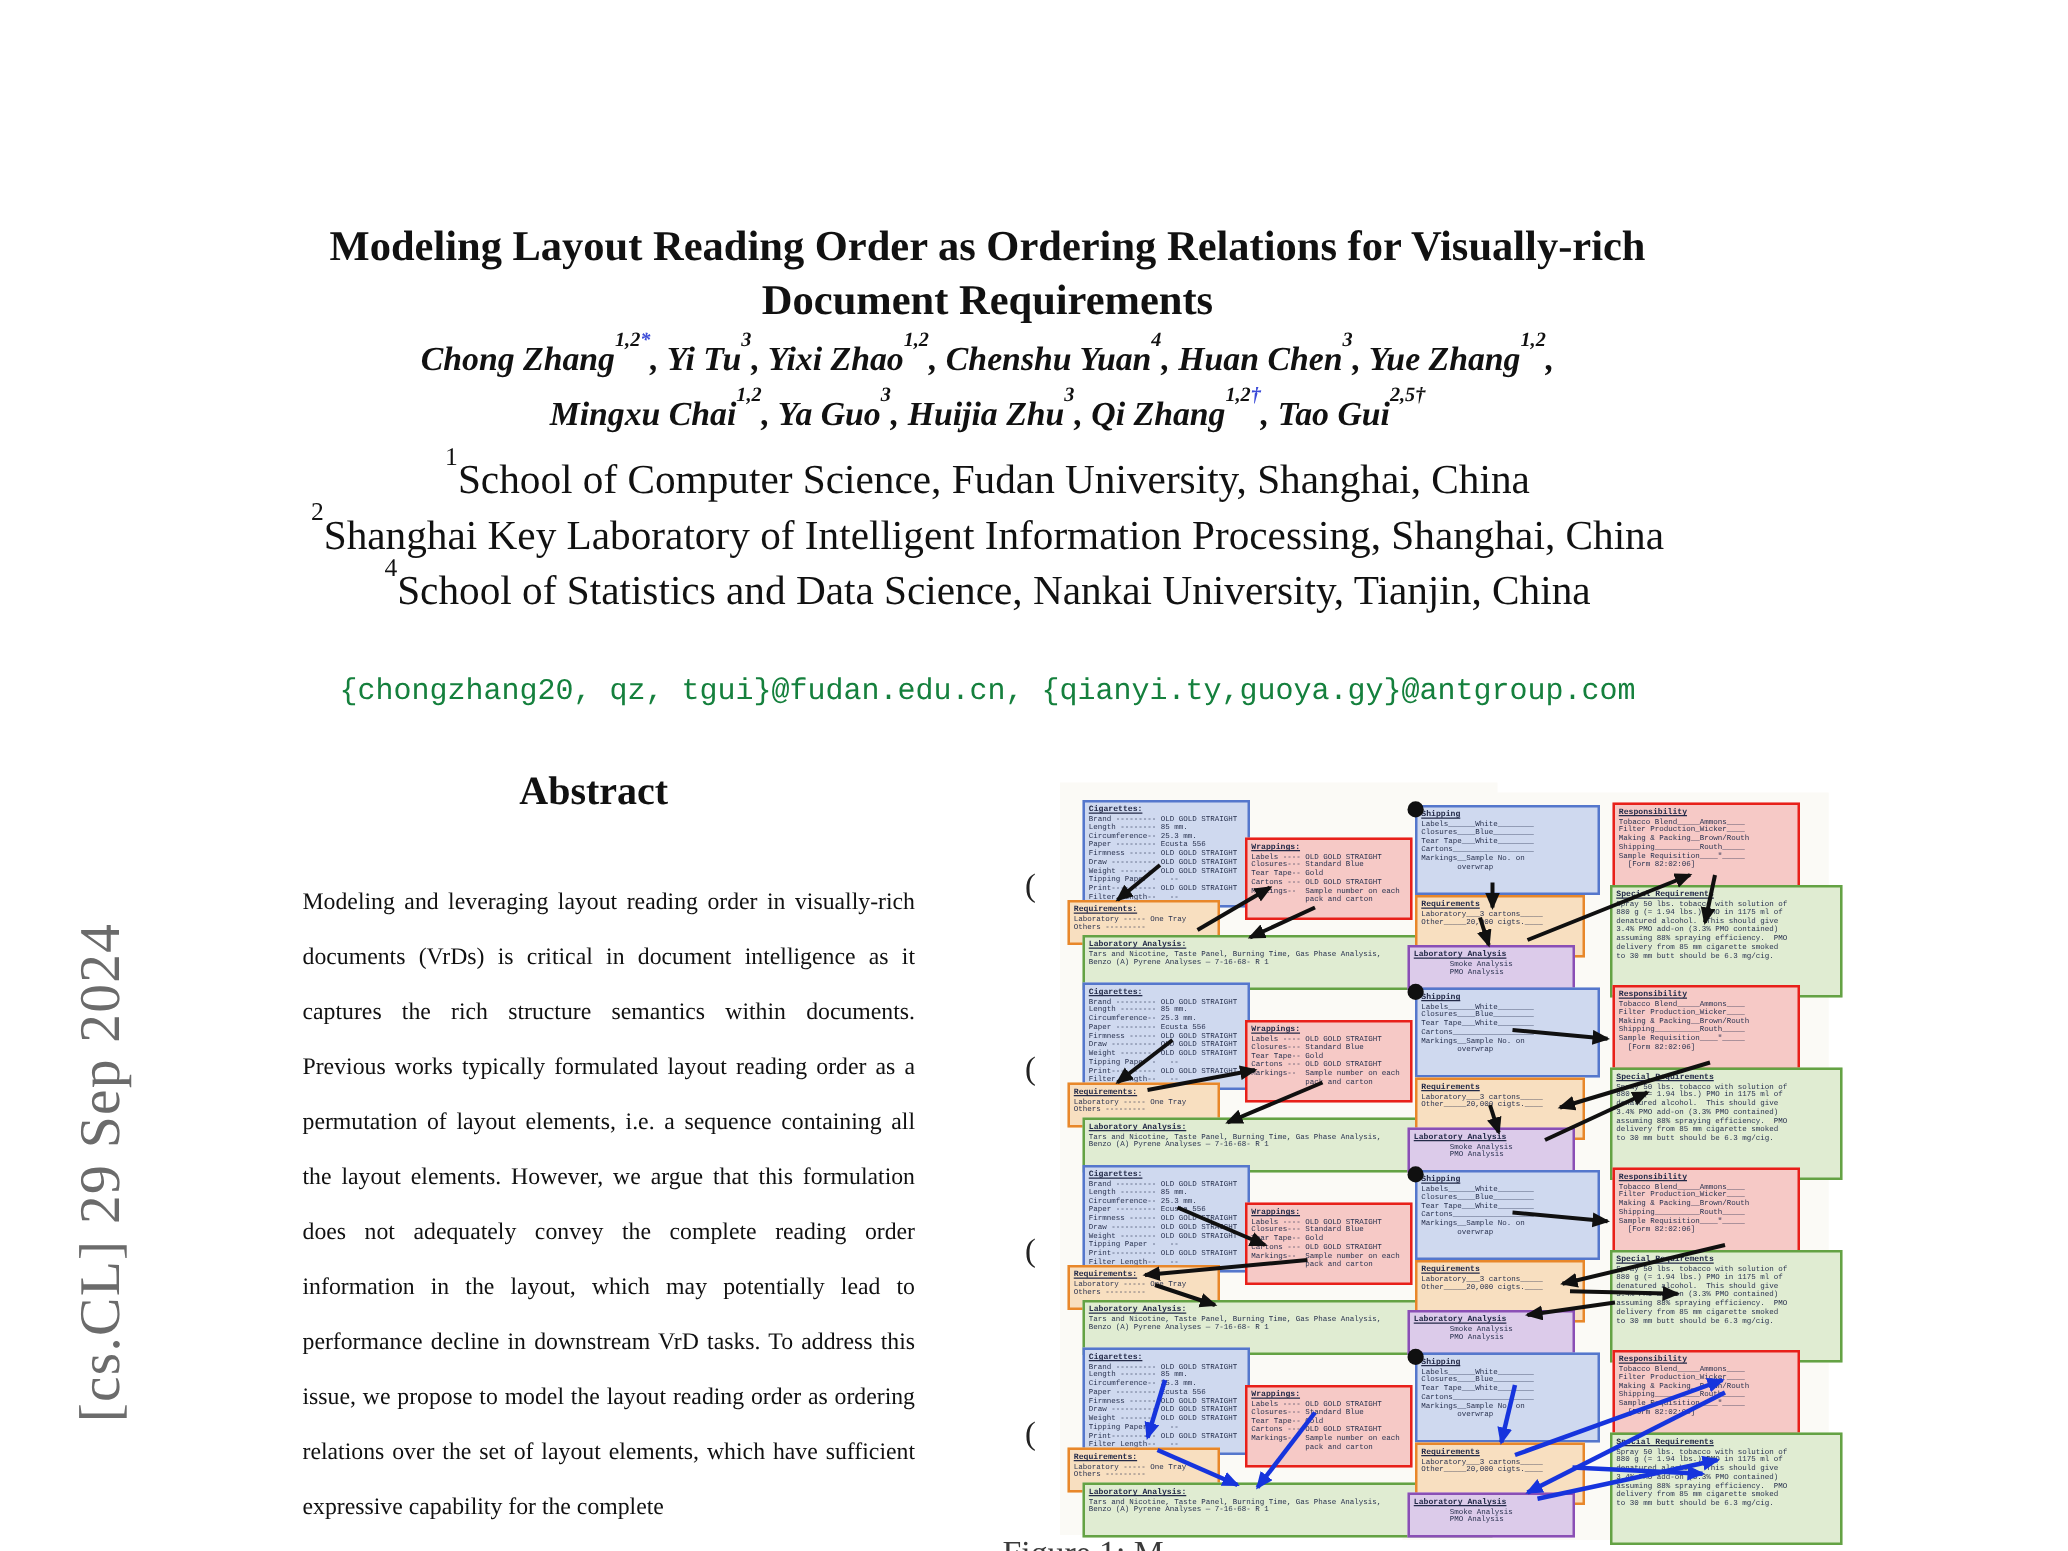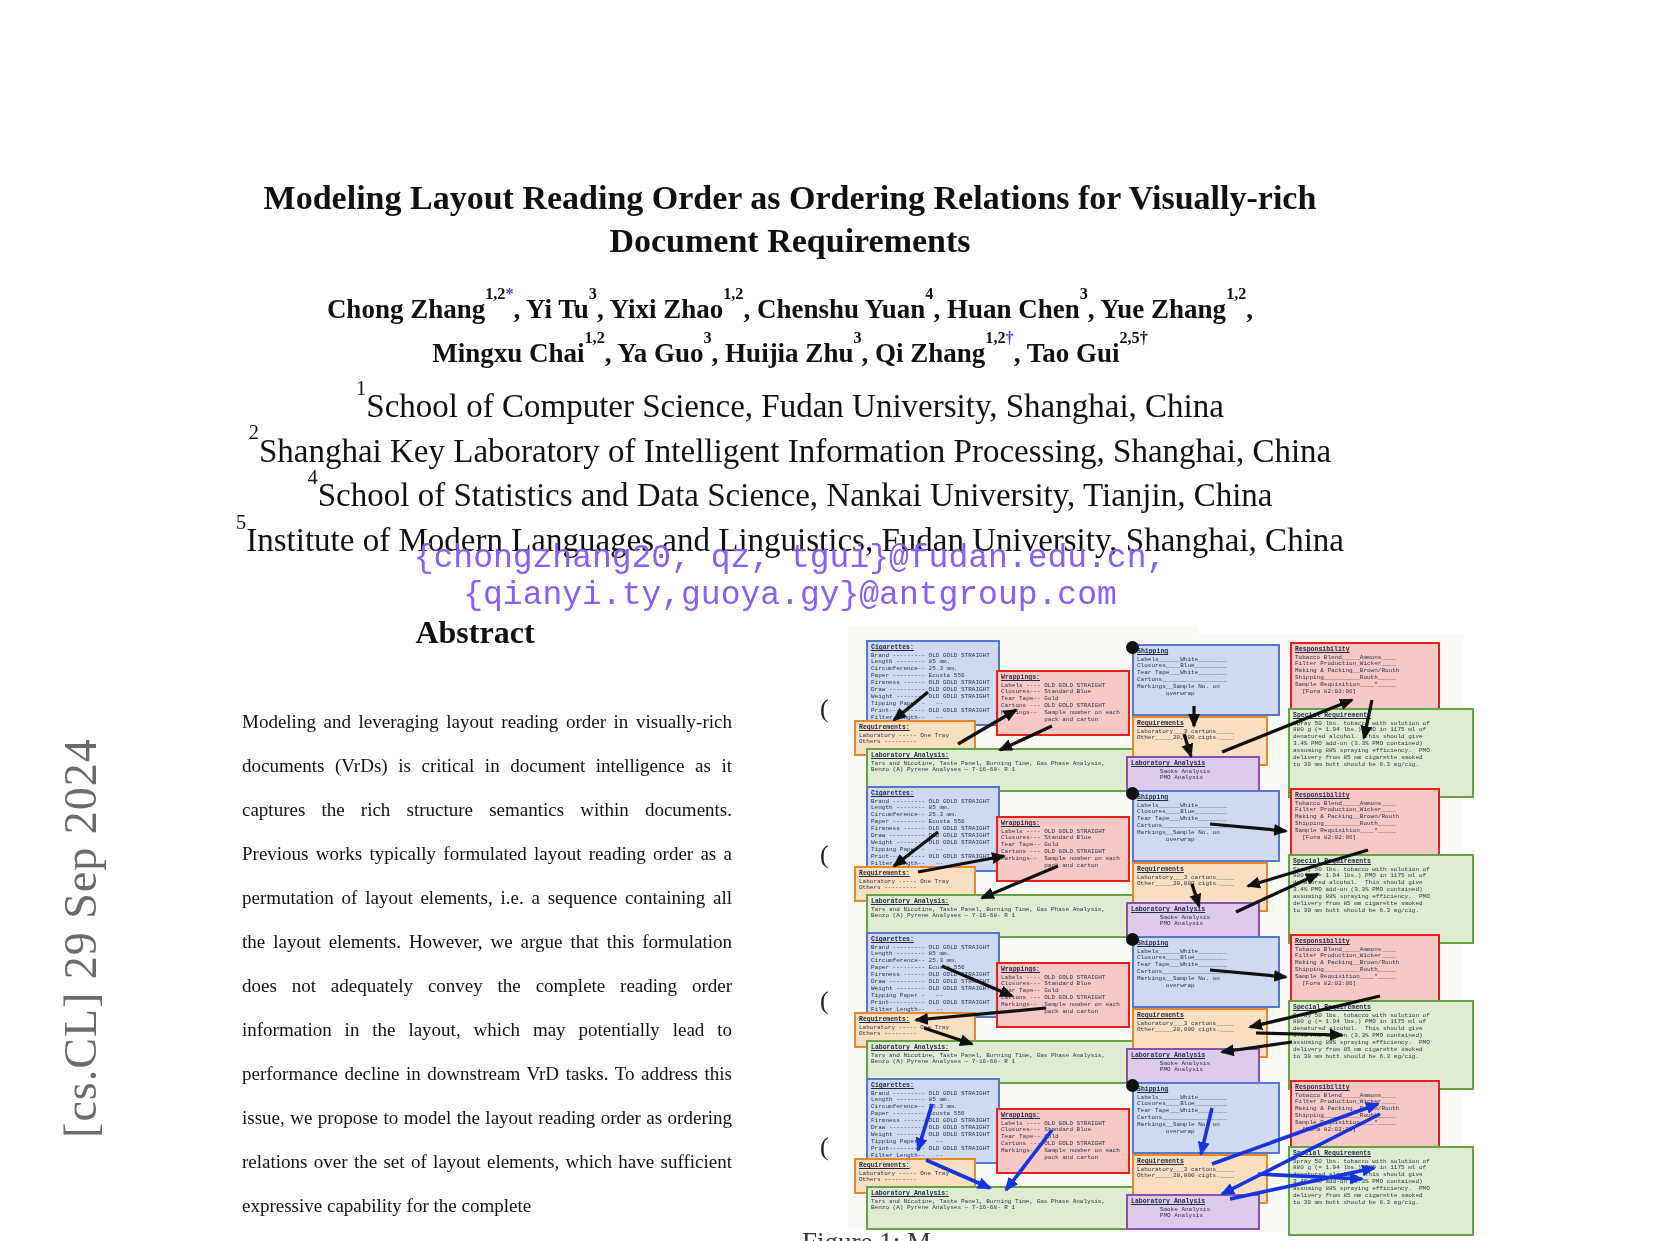--- a/index.html
+++ b/index.html
@@ -6,28 +6,28 @@
   #page{position:relative;width:1654px;height:1241px;background:#ffffff;overflow:hidden;
         font-family:"Liberation Serif",serif;color:#111;}
 
   
   .watermark{position:absolute;left:80px;top:938px;transform:translate(-50%,-50%) rotate(-90deg);
              white-space:nowrap;font-size:46px;color:#6b6b6b;letter-spacing:1px;}
 
   
   .head{position:absolute;left:190px;top:176px;width:1200px;text-align:center;}
   .title{font-size:34px;font-weight:bold;line-height:43px;}
-  .authors{margin-top:22px;font-size:27px;font-weight:bold;line-height:38px;}
+  .authors{font-size:27px;font-weight:bold;line-height:38px;font-style:italic;}
   .an{font-weight:bold;}
   sup.as{font-size:60%;position:relative;top:-0.55em;}
   .blue{color:#3b4bd8;}
   .affils{margin-top:8px;font-size:33px;line-height:36.6px;}
   .affil sup{font-size:62%;position:relative;top:-0.5em;}
   .emails{position:absolute;left:190px;top:540px;width:1200px;text-align:center;
-          font-family:"Liberation Mono",monospace;font-size:33px;color:#8b5cf6;}
+          font-family:"Liberation Mono",monospace;font-size:24px;color:#15803d;}
 
   
   .abs-head{position:absolute;left:230px;top:614px;width:490px;text-align:center;
             font-size:32px;font-weight:bold;}
   .abs-body{position:absolute;left:242px;top:700px;width:490px;font-size:19px;
             line-height:44px;text-align:justify;text-justify:inter-word;}
 
   
   #figure{position:absolute;left:820px;top:608px;width:645px;height:633px;}
   .fig-row{position:absolute;left:0;width:645px;height:146px;}
@@ -86,21 +86,20 @@
 
     <div class="authors">
       <div><span class="au"><span class="an">Chong Zhang</span><sup class="as">1,2</sup><sup class="as blue">*</sup><span>, </span></span><span class="au"><span class="an">Yi Tu</span><sup class="as">3</sup><span>, </span></span><span class="au"><span class="an">Yixi Zhao</span><sup class="as">1,2</sup><span>, </span></span><span class="au"><span class="an">Chenshu Yuan</span><sup class="as">4</sup><span>, </span></span><span class="au"><span class="an">Huan Chen</span><sup class="as">3</sup><span>, </span></span><span class="au"><span class="an">Yue Zhang</span><sup class="as">1,2</sup><span>,</span></span></div>
       <div><span class="au"><span class="an">Mingxu Chai</span><sup class="as">1,2</sup><span>, </span></span><span class="au"><span class="an">Ya Guo</span><sup class="as">3</sup><span>, </span></span><span class="au"><span class="an">Huijia Zhu</span><sup class="as">3</sup><span>, </span></span><span class="au"><span class="an">Qi Zhang</span><sup class="as">1,2</sup><sup class="as blue">†</sup><span>, </span></span><span class="au"><span class="an">Tao Gui</span><sup class="as">2,5†</sup></span></div>
     </div>
 
     <div class="affils">
       <div class="affil"><sup>1</sup><span>School of Computer Science, Fudan University, Shanghai, China</span></div>
       <div class="affil"><sup>2</sup><span>Shanghai Key Laboratory of Intelligent Information Processing, Shanghai, China</span></div>
       <div class="affil"><sup>4</sup><span>School of Statistics and Data Science, Nankai University, Tianjin, China</span></div>
-      <div class="affil"><sup>5</sup><span>Institute of Modern Languages and Linguistics, Fudan University, Shanghai, China</span></div>
     </div>
   </div>
 
   <div class="emails">{chongzhang20, qz, tgui}@fudan.edu.cn, {qianyi.ty,guoya.gy}@antgroup.com</div>
 
   <div class="abs-head">Abstract</div>
   <div class="abs-body">Modeling and leveraging layout reading order in visually-rich documents (VrDs) is critical in document intelligence as it captures the rich structure semantics within documents. Previous works typically formulated layout reading order as a permutation of layout elements, i.e.  a sequence containing all the layout elements.  However, we argue that this formulation does not adequately convey the complete reading order information in the layout, which may potentially lead to performance decline in downstream VrD tasks. To address this issue, we propose to model the layout reading order as ordering relations over the set of layout elements, which have sufficient expressive capability for the complete</div>
 
   <div id="figure">
 

